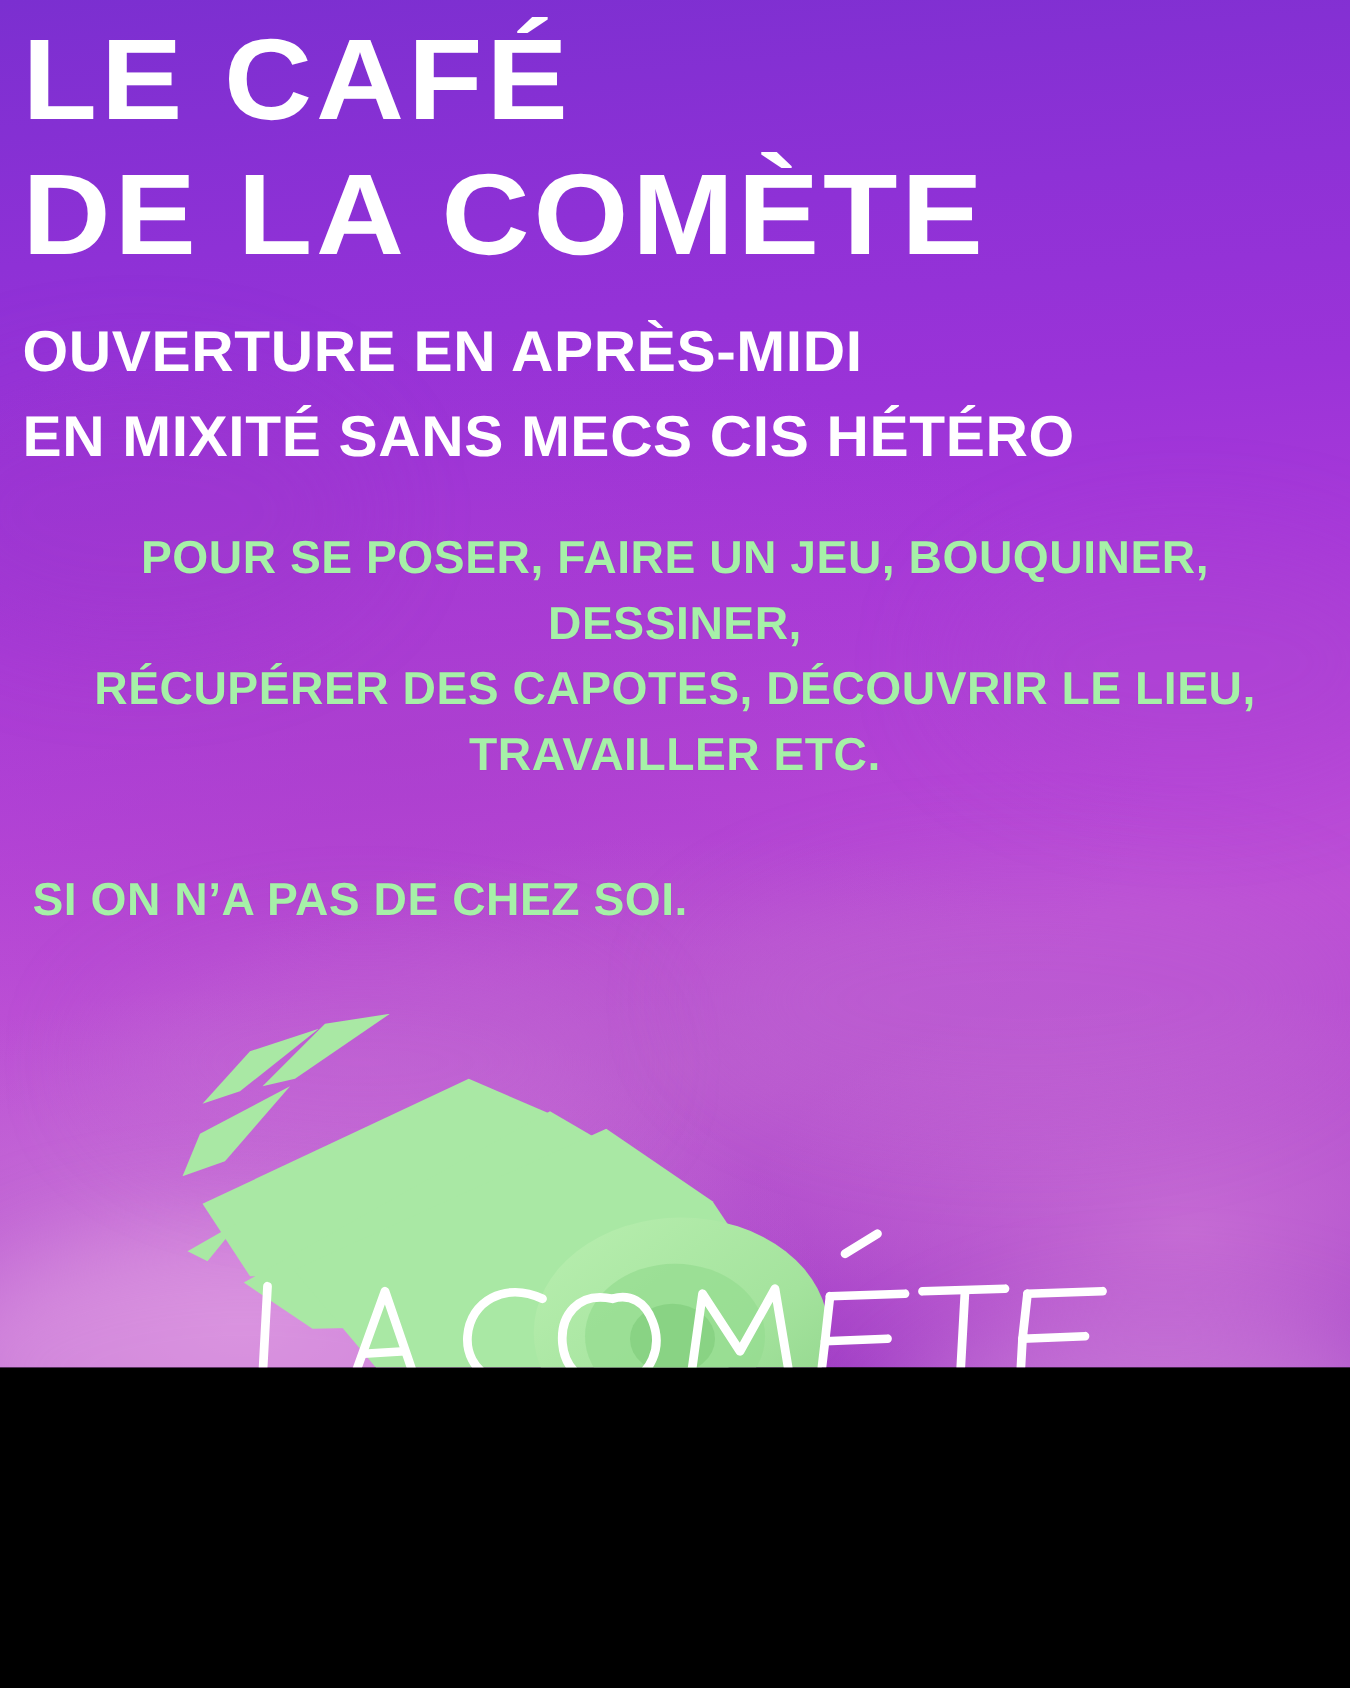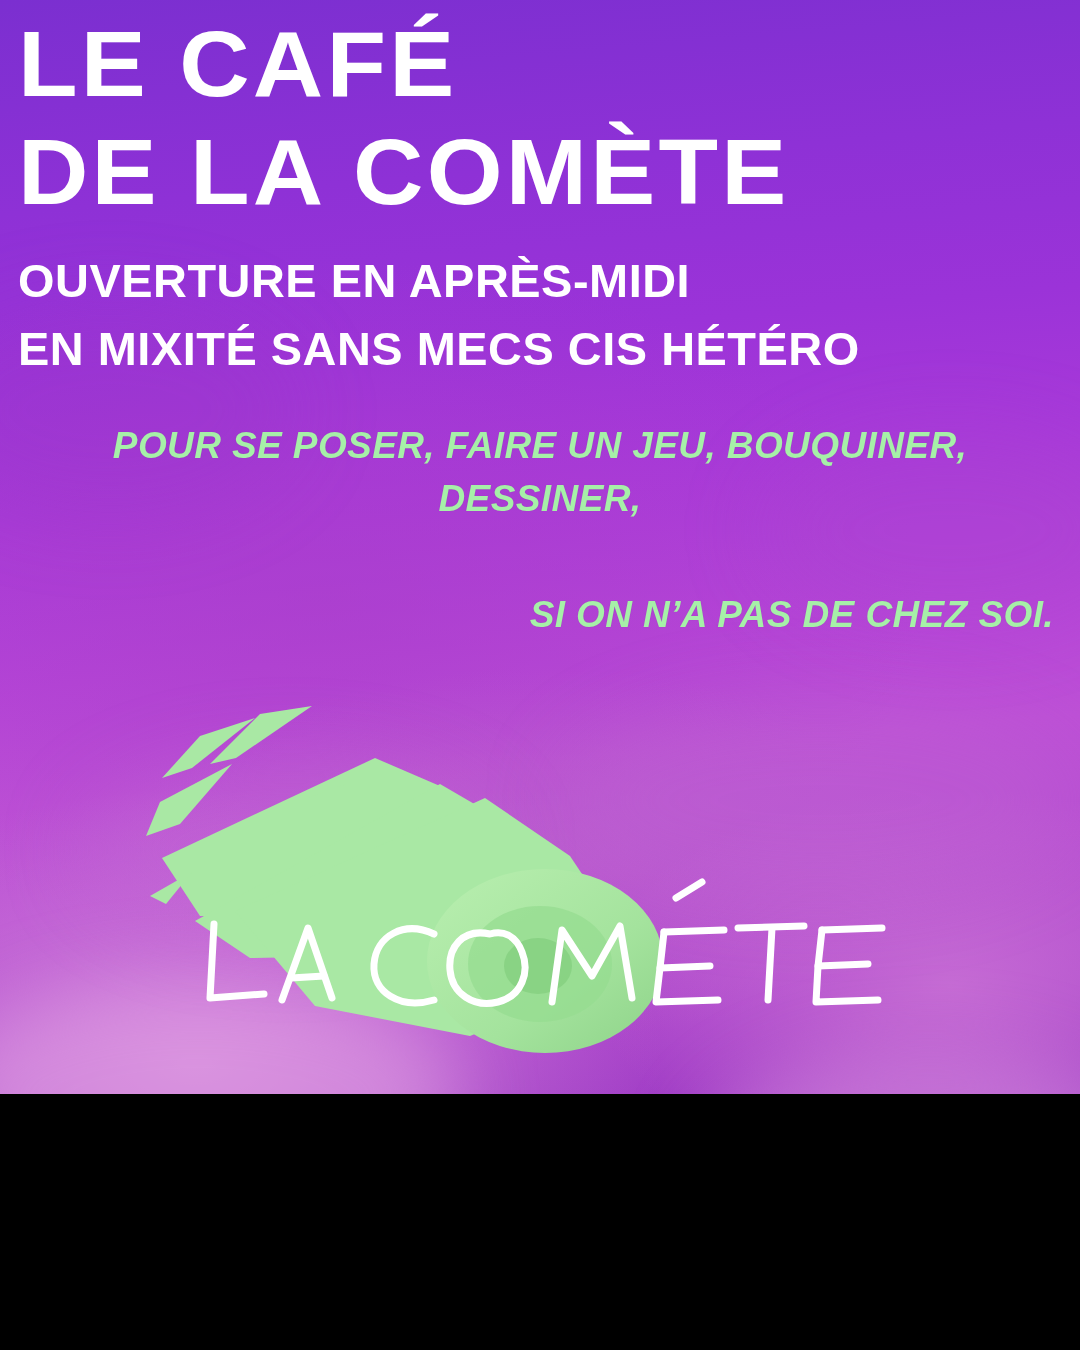--- a/index.html
+++ b/index.html
@@ -74,25 +74,24 @@
   .body-block {
     margin-top: 44px;
     padding: 0 26px 0 26px;
     color: #a6f0a8;
     font-weight: 700;
     text-transform: uppercase;
     font-size: 37px;
     line-height: 1.42;
     letter-spacing: 0.4px;
     text-shadow: 0 0 1px rgba(0,0,0,0.15);
-    font-style: italic;
   }
   .para { margin: 0; }
   .para.center { text-align: center; }
-  .para.right  { text-align: right; }
+  .para.right  { text-align: left; }
   .gap { height: 64px; }
   .gap-sm { height: 56px; }
 
   
   .art-wrap {
     position: relative;
     height: 420px;
     margin-top: 18px;
   }
   .comet-svg { position: absolute; left: 140px; top: -10px; }
@@ -117,20 +116,21 @@
     <div class="title-block">
       <div class="title-line title-line-1">LE CAFÉ</div>
       <div class="title-line title-line-2">DE LA COMÈTE</div>
 
       <div class="sub-line sub-1">OUVERTURE EN APRÈS-MIDI</div>
       <div class="sub-line sub-2">EN MIXITÉ SANS MECS CIS HÉTÉRO</div>
     </div>
 
     <div class="body-block">
       <p class="para center">POUR SE POSER, FAIRE UN JEU, BOUQUINER, DESSINER,</p>
+      <p class="para center">RÉCUPÉRER DES CAPOTES, DÉCOUVRIR LE LIEU, TRAVAILLER ETC.</p>
 
       <div class="gap"></div>
 
       <p class="para right">SI ON N’A PAS DE CHEZ SOI.</p>
 
       <div class="gap-sm"></div>
 
     </div>
 
     <div class="art-wrap">

